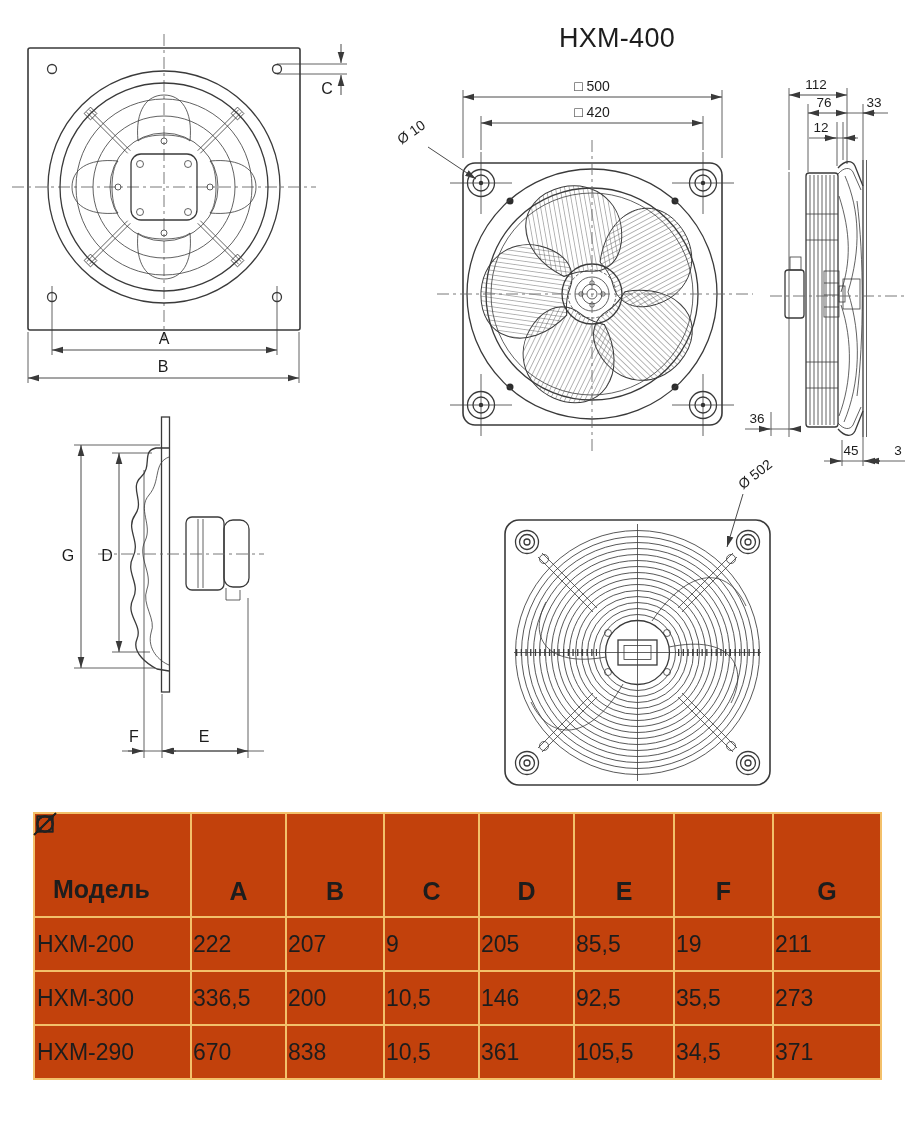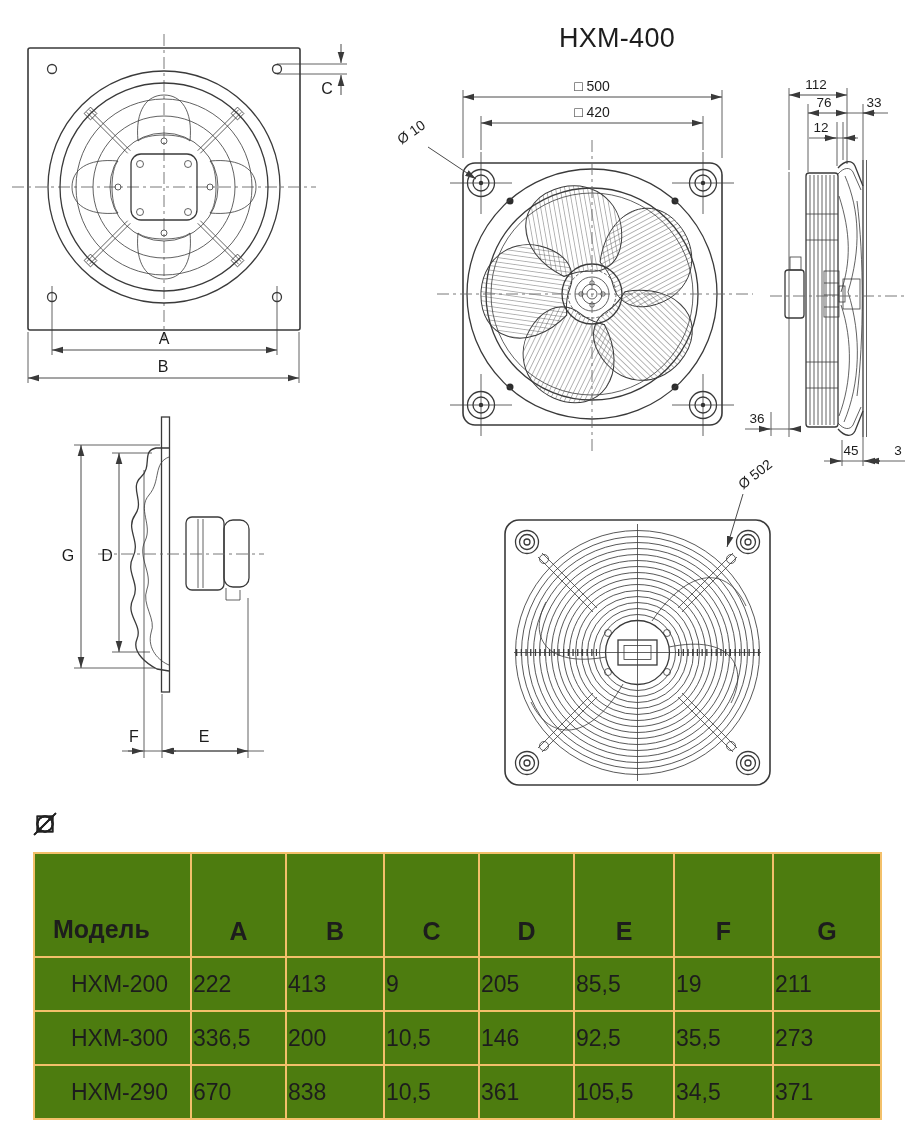--- a/index.html
+++ b/index.html
@@ -12,28 +12,28 @@
   .small{font-size:14px;}
   .obj{fill:none;stroke:#3a3a3a;stroke-width:1.3;}
   .obj2{fill:none;stroke:#3a3a3a;stroke-width:1.6;}
   .thin{fill:none;stroke:#3a3a3a;stroke-width:0.8;}
   .dim{fill:none;stroke:#4a4a4a;stroke-width:1;}
   .cl{fill:none;stroke:#6a6a6a;stroke-width:0.9;stroke-dasharray:12 4 3 4;}
   .fillDot{fill:#2c2c2c;stroke:none;}
   .tick{stroke:#3a3a3a;stroke-width:7;stroke-dasharray:1.3 3.4;fill:none;}
 
   .table-wrap{position:absolute;left:33px;top:812px;}
-  table{border-collapse:collapse;table-layout:fixed;width:847px;background:#4d7c0f;margin-top:40px;}
+  table{border-collapse:collapse;table-layout:fixed;width:847px;background:#c2410c;}
   th,td{border:2px solid #f3c06a;color:#1d1d1d;}
   thead th{height:90px;vertical-align:bottom;padding:0 0 12px 0;font-weight:bold;}
   th.model-h{text-align:left;padding-left:18px;font-size:25px;}
   .letter{font-size:25px;font-weight:bold;text-align:center;line-height:1;}
   .sym{display:flex;justify-content:center;align-items:flex-end;height:26px;margin-bottom:4px;}
   tbody td{height:50px;font-size:23px;text-align:left;font-weight:normal;}
-  tbody td.model{text-align:left;padding-left:36px;}
+  tbody td.model{text-align:left;padding-left:2px;}
 </style>
 </head>
 <body>
 
 <div class="sheet">
 
 <svg width="920" height="805" viewBox="0 0 920 805">
   <defs>
     <marker id="ae" orient="auto" markerWidth="12" markerHeight="8" refX="11" refY="4">
       <path d="M0,0.7 L11,4 L0,7.3 Z" fill="#3a3a3a"></path>
@@ -432,21 +432,21 @@
                 </svg>
           </div>
           <div class="letter">G</div>
         </th>
       </tr>
     </thead>
     <tbody>
       <tr>
         <td class="model">HXM-200</td>
         <td>222</td>
-        <td>413</td>
+        <td>207</td>
         <td>9</td>
         <td>205</td>
         <td>85,5</td>
         <td>19</td>
         <td>211</td>
       </tr>
       <tr>
         <td class="model">HXM-300</td>
         <td>336,5</td>
         <td>200</td>

